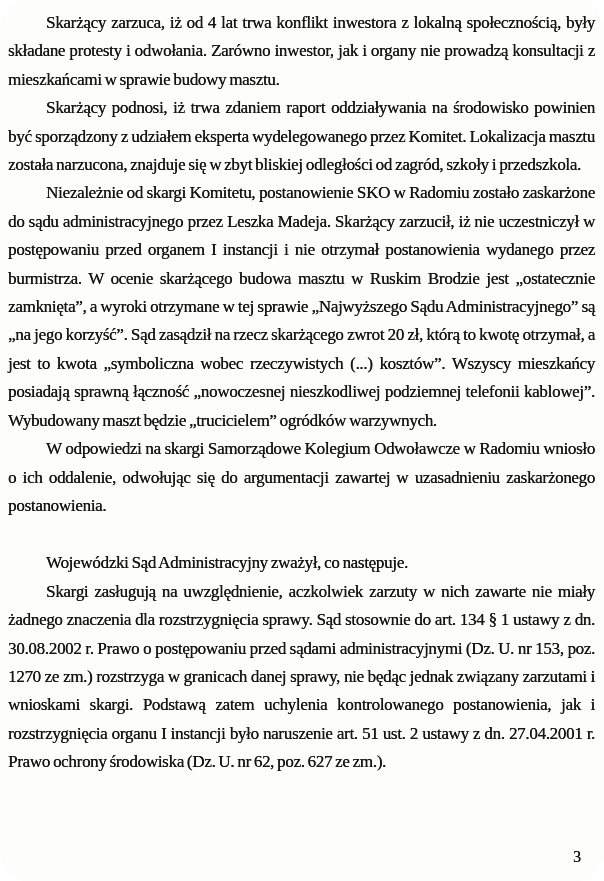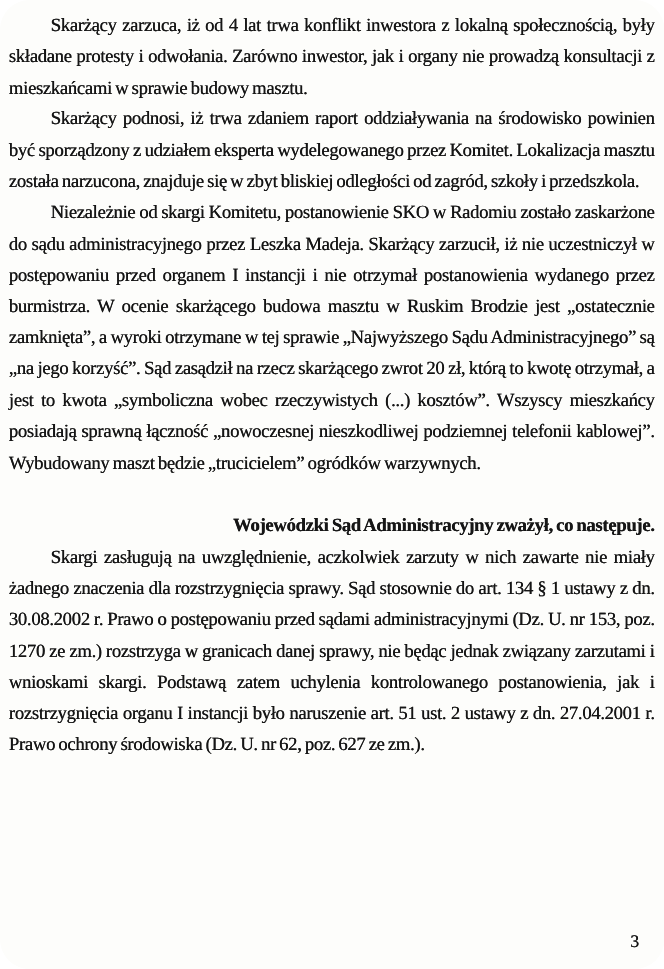--- a/index.html
+++ b/index.html
@@ -29,41 +29,42 @@
     border-radius: 27px;
   }
   .para {
     margin: 0;
     text-indent: 38px;
     text-align: justify;
   }
   .section-heading {
     margin: 29px 0 0 0;
     text-indent: 38px;
-    font-weight: 700;
-    text-align: right;
+    font-weight: 400;
+    text-align: left;
   }
   .page-number {
     position: absolute;
     right: 23px;
     bottom: 10px;
     font-size: 16px;
     letter-spacing: 0;
     word-spacing: 0;
   }
 </style>
 </head>
 <body>
 
 <div class="page" style="background: rgb(253, 253, 251); color: rgb(22, 22, 22);">
   <p class="para">Skarżący zarzuca, iż od 4 lat trwa konflikt inwestora z lokalną społecznością, były składane protesty i odwołania. Zarówno inwestor, jak i organy nie prowadzą konsultacji z mieszkańcami w sprawie budowy masztu.</p>
 
   <p class="para">Skarżący podnosi, iż trwa zdaniem raport oddziaływania na środowisko powinien być sporządzony z udziałem eksperta wydelegowanego przez Komitet. Lokalizacja masztu została narzucona, znajduje się w zbyt bliskiej odległości od zagród, szkoły i przedszkola.</p>
 
   <p class="para">Niezależnie od skargi Komitetu, postanowienie SKO w Radomiu zostało zaskarżone do sądu administracyjnego przez Leszka Madeja. Skarżący zarzucił, iż nie uczestniczył w postępowaniu przed organem I instancji i nie otrzymał postanowienia wydanego przez burmistrza. W ocenie skarżącego budowa masztu w Ruskim Brodzie jest „ostatecznie zamknięta”, a wyroki otrzymane w tej sprawie „Najwyższego Sądu Administracyjnego” są „na jego korzyść”. Sąd zasądził na rzecz skarżącego zwrot 20 zł, którą to kwotę otrzymał, a jest to kwota „symboliczna wobec rzeczywistych (...) kosztów”. Wszyscy mieszkańcy posiadają sprawną łączność „nowoczesnej nieszkodliwej podziemnej telefonii kablowej”. Wybudowany maszt będzie „trucicielem” ogródków warzywnych.</p>
 
+  <p class="para">W odpowiedzi na skargi Samorządowe Kolegium Odwoławcze w Radomiu wniosło o ich oddalenie, odwołując się do argumentacji zawartej w uzasadnieniu zaskarżonego postanowienia.</p>
 
   <p class="section-heading">Wojewódzki Sąd Administracyjny zważył, co następuje.</p>
 
   <p class="para">Skargi zasługują na uwzględnienie, aczkolwiek zarzuty w nich zawarte nie miały żadnego znaczenia dla rozstrzygnięcia sprawy. Sąd stosownie do art. 134 § 1 ustawy z dn. 30.08.2002 r. Prawo o postępowaniu przed sądami administracyjnymi (Dz. U. nr 153, poz. 1270 ze zm.) rozstrzyga w granicach danej sprawy, nie będąc jednak związany zarzutami i wnioskami skargi. Podstawą zatem uchylenia kontrolowanego postanowienia, jak i rozstrzygnięcia organu I instancji było naruszenie art. 51 ust. 2 ustawy z dn. 27.04.2001 r. Prawo ochrony środowiska (Dz. U. nr 62, poz. 627 ze zm.).</p>
 
   <div class="page-number">3</div>
 </div>
 
 </body></html>

